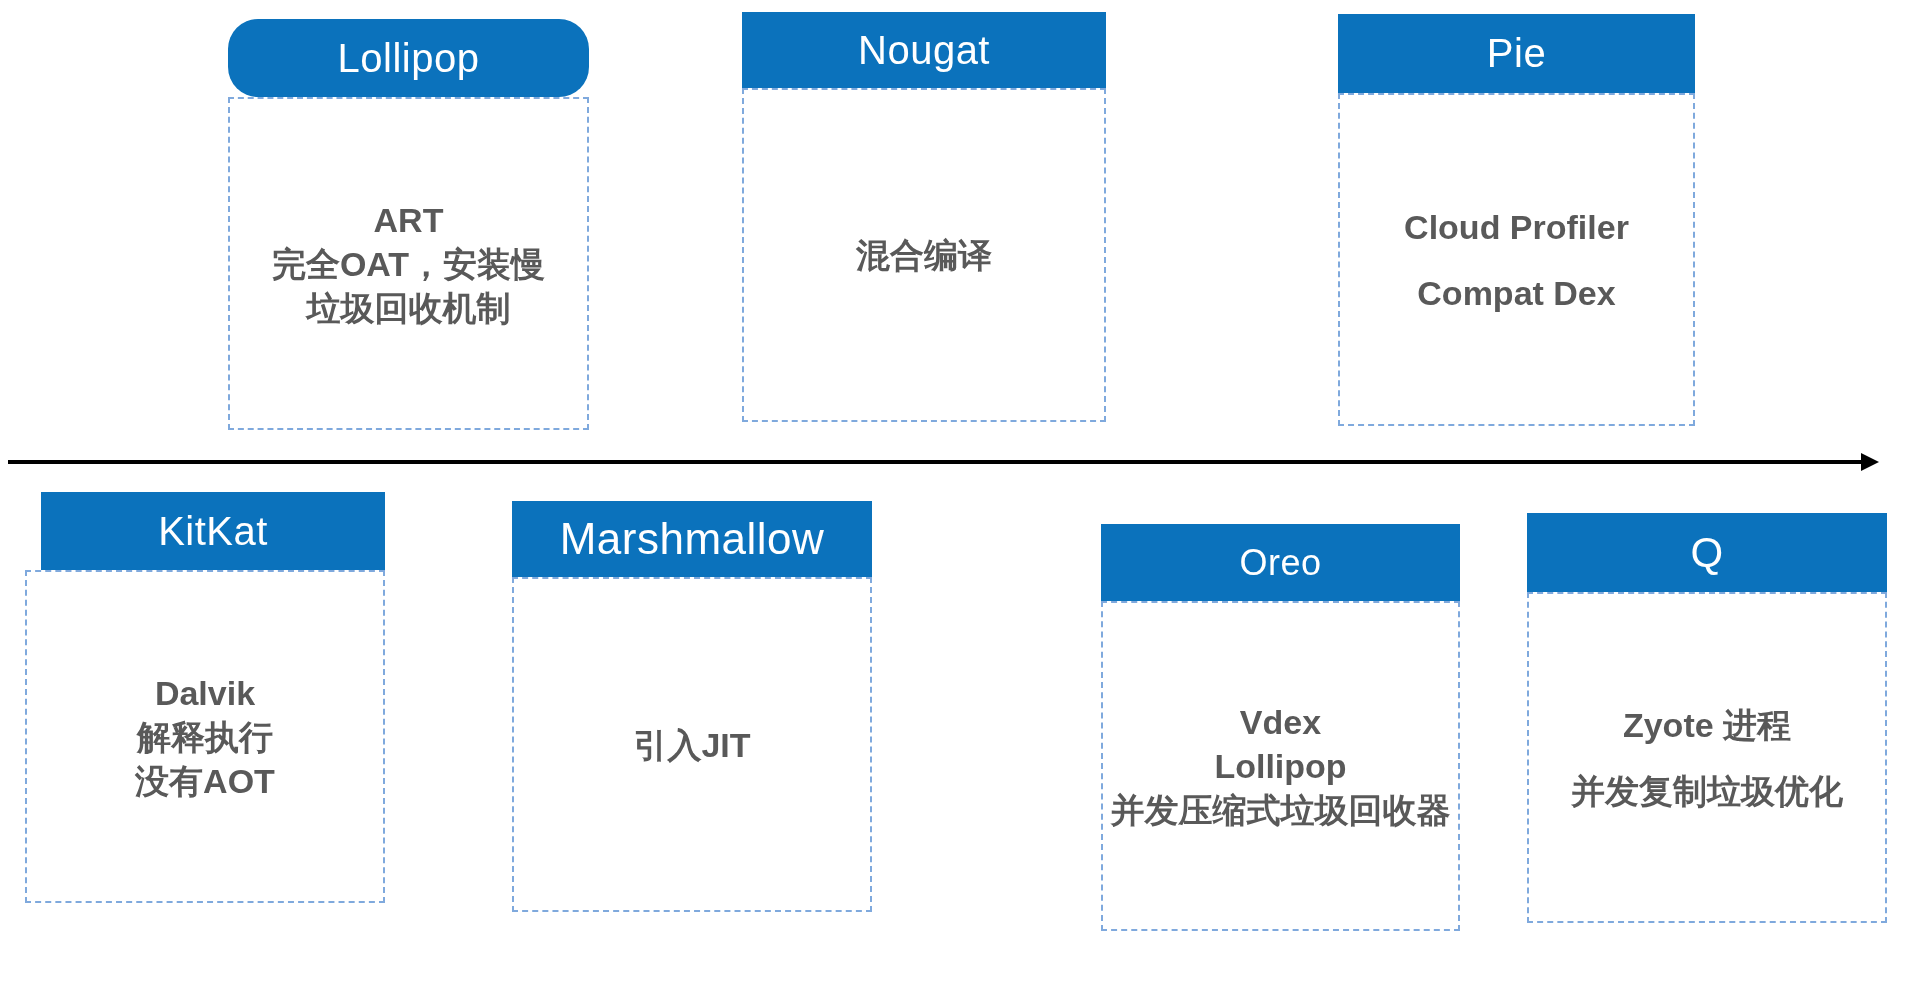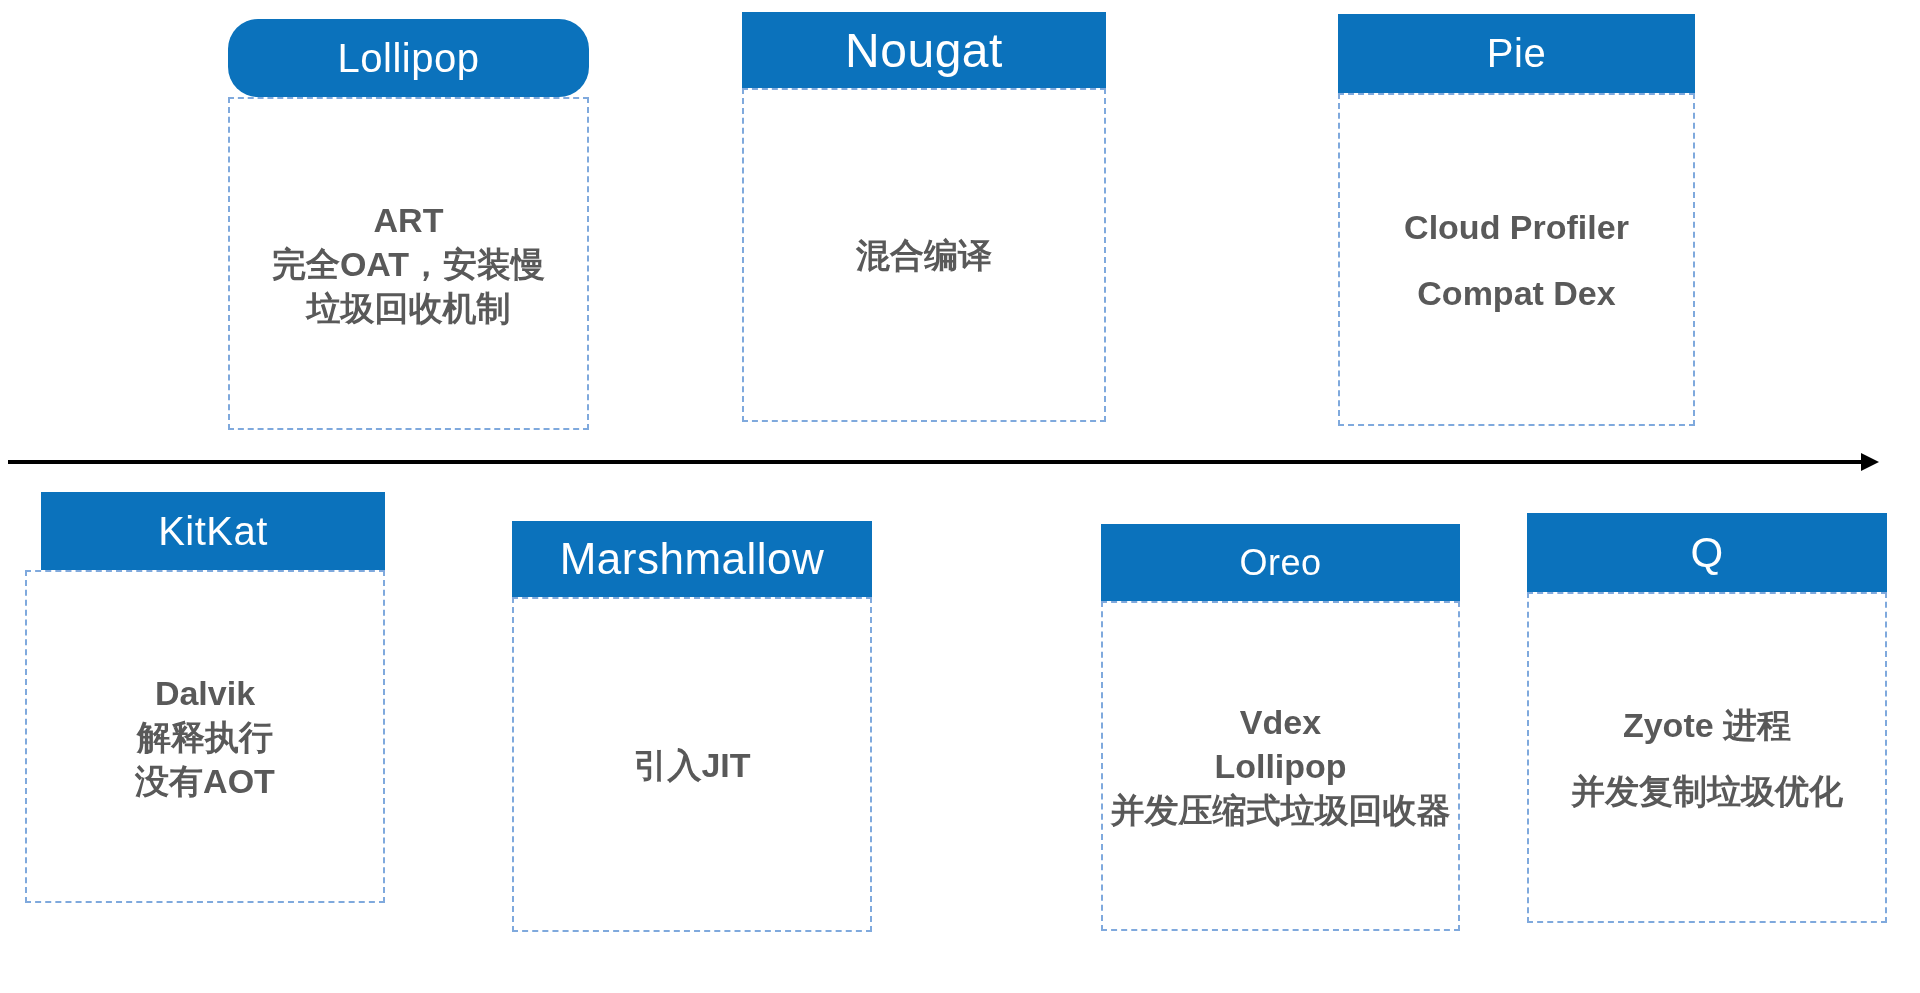--- a/index.html
+++ b/index.html
@@ -47,26 +47,26 @@
     white-space: nowrap;
     text-align: center;
   }
   .gap3 { }
   .gap2 { gap: 22px; }
 
   
   .box-lollipop    { left: 228px;  top: 19px;  width: 361px; height: 411px; }
   .box-lollipop    .vbox-header { height: 78px; font-size: 40px; border-radius: 30px; }
   .box-nougat      { left: 742px;  top: 12px;  width: 364px; height: 410px; }
-  .box-nougat      .vbox-header { height: 76px; font-size: 48px; }
+  .box-nougat      .vbox-header { height: 76px; font-size: 40px; }
   .box-pie         { left: 1338px; top: 14px;  width: 357px; height: 412px; }
   .box-pie         .vbox-header { height: 79px; font-size: 40px; }
   .box-kitkat      { left: 25px;   top: 492px; width: 360px; height: 411px; }
   .box-kitkat      .vbox-header { height: 78px; font-size: 40px; margin-left: 16px; }
-  .box-marshmallow { left: 512px;  top: 501px; width: 360px; height: 411px; margin-top: 20px; }
+  .box-marshmallow { left: 512px;  top: 501px; width: 360px; height: 411px; }
   .box-marshmallow .vbox-header { height: 76px; font-size: 44px; }
   .box-oreo        { left: 1101px; top: 508px; width: 359px; height: 407px; margin-top: 16px; }
   .box-oreo        .vbox-header { height: 77px; font-size: 36px; }
   .box-q           { left: 1527px; top: 513px; width: 360px; height: 410px; }
   .box-q           .vbox-header { height: 79px; font-size: 42px; }
 
   
   .timeline-arrow { position: absolute; left: 0; top: 0; width: 0; height: 0; }
   .arrow-line {
     position: absolute;

